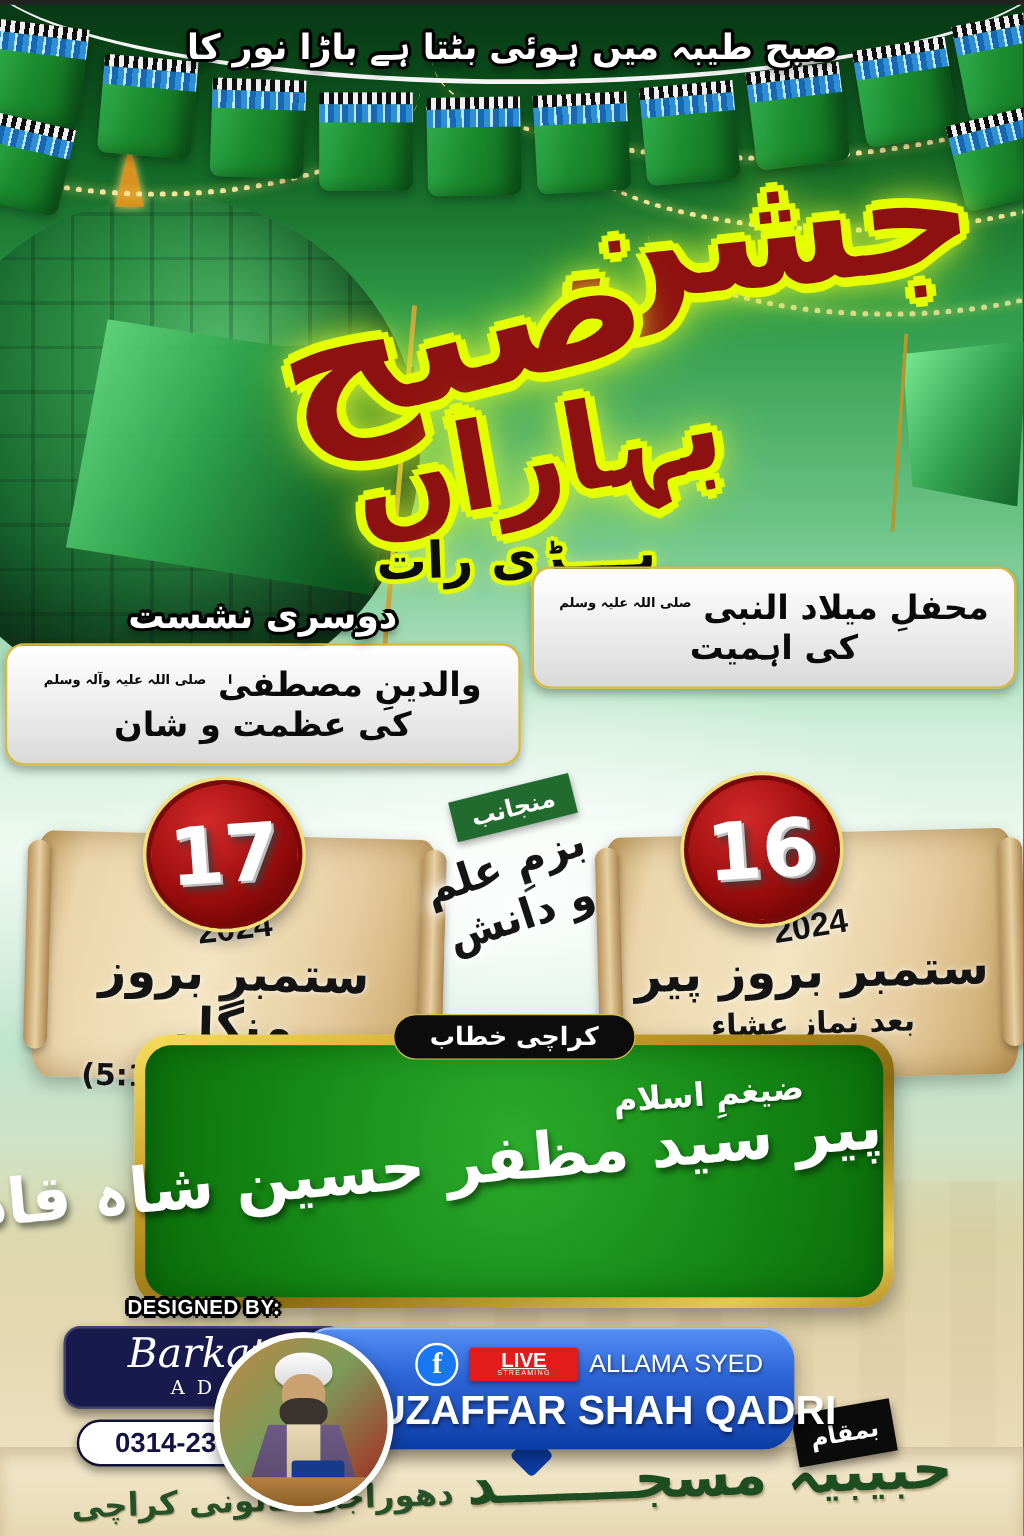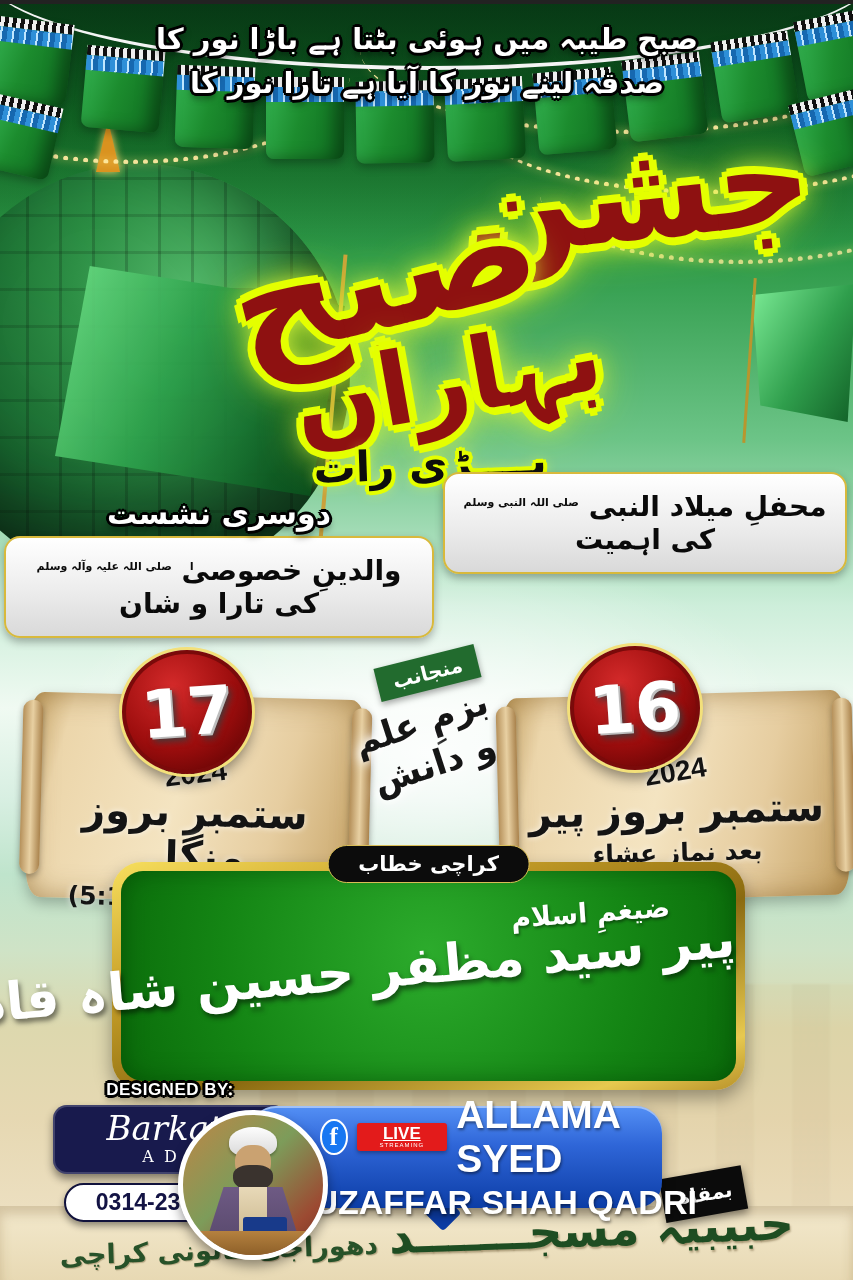--- a/index.html
+++ b/index.html
@@ -191,22 +191,22 @@
     transform:rotate(45deg); z-index:4; border-radius:4px; }
   .lb-row { display:flex; align-items:center; gap:9px; }
   .fb-circle { width:36px; height:36px; border-radius:50%; background:#1877f2;
     border:2px solid #fff; display:flex; align-items:center; justify-content:center;
     color:#fff; font-family:"Liberation Serif",serif; font-weight:bold; font-size:25px; }
   .live-badge { background:#e31b1b; color:#fff; text-align:center; border-radius:3px;
     padding:2px 23px 3px; line-height:1; box-shadow:0 2px 4px rgba(0,0,0,.35); }
   .live-word { font-family:"Liberation Sans",sans-serif; font-weight:bold; font-size:17px;
     text-decoration:underline; }
   .live-sub { font-family:"Liberation Sans",sans-serif; font-size:6px; letter-spacing:1px; }
-  .lb-line1 { color:#fff; font-family:"Liberation Sans",sans-serif; font-weight:bold;
-    font-size:39px; text-shadow:1px 2px 3px rgba(0,0,0,.45); }
+  .lb-line1 { color:#fff; font-family:"Liberation Sans",sans-serif; font-weight:normal;
+    font-size:21px; text-shadow:1px 2px 3px rgba(0,0,0,.45); }
   .lb-line2 { color:#fff; font-family:"Liberation Sans",sans-serif; font-weight:bold;
     font-size:34px; margin-top:2px; text-shadow:1px 2px 3px rgba(0,0,0,.45); white-space:nowrap; }
 
   
   .venue { left:0; top:1202px; width:853px; height:78px; z-index:3;
     background:linear-gradient(180deg,#f3e9cd 0%, #e7d8b2 100%);
     box-shadow:inset 0 8px 12px rgba(140,110,60,.3); }
   .venue-line { position:absolute; left:0; right:0; top:2px; text-align:center;
     transform:rotate(-2deg); white-space:nowrap; }
   .venue-mosque { font-size:47px; font-weight:bold; color:#1e4d22;
@@ -247,42 +247,41 @@
   <div class="flag" style="left:446px; top:74px; transform:rotate(-3deg);"></div>
   <div class="flag" style="left:536px; top:66px; transform:rotate(-5deg);"></div>
   <div class="flag" style="left:626px; top:52px; transform:rotate(-7deg);"></div>
   <div class="flag" style="left:716px; top:32px; transform:rotate(-9deg);"></div>
   <div class="flag" style="left:800px; top:10px; transform:rotate(-11deg);"></div>
   <div class="flag" style="left:-14px; top:96px; transform:rotate(13deg); width:70px; height:74px;"></div>
   <div class="flag" style="left:796px; top:92px; transform:rotate(-14deg); width:70px; height:74px;"></div>
 
   <div class="abs couplet ur ol-b">
     <div>صبح طیبہ میں ہوئی بٹتا ہے باڑا نور کا</div>
-    <div>صدقہ لینے نور کا آیا ہے تارا نور کا</div>
   </div>
 
   <span class="abs tword ur ol-yellow-big t-jashn">جشن</span>
   <span class="abs tword ur ol-yellow-big t-subh">صبح</span>
   <span class="abs tword ur ol-yellow-big t-bahara">بہاراں</span>
   <div class="abs subtitle ur ol-yellow-small">بــــڑی رات</div>
 
   <div class="abs session sess-first ur">
     <div class="sess-box">
       <span>محفلِ میلاد النبی</span>
-      <span class="salawat">صلی اللہ النبی وسلم</span>
+      <span class="salawat">صلی اللہ علیہ وسلم</span>
       <span>کی اہمیت</span>
     </div>
   </div>
 
   <div class="abs session sess-second ur">
     <div class="sess-label ol-b">دوسری نشست</div>
     <div class="sess-box">
-      <span>والدینِ خصوصیٰ</span>
+      <span>والدینِ مصطفیٰ</span>
       <span class="salawat">صلی اللہ علیہ وآلہ وسلم</span>
-      <span>کی تارا و شان</span>
+      <span>کی عظمت و شان</span>
     </div>
   </div>
 
   <div class="abs scroll scroll17 ur">
     <span class="year en">2024</span>
     <div class="dateline">ستمبر بروز منگل</div>
     <div class="timeline">بعد اذانِ فجر (5:15)</div>
   </div>
   <div class="abs badge b17">
     <span class="badge-num">17</span>

